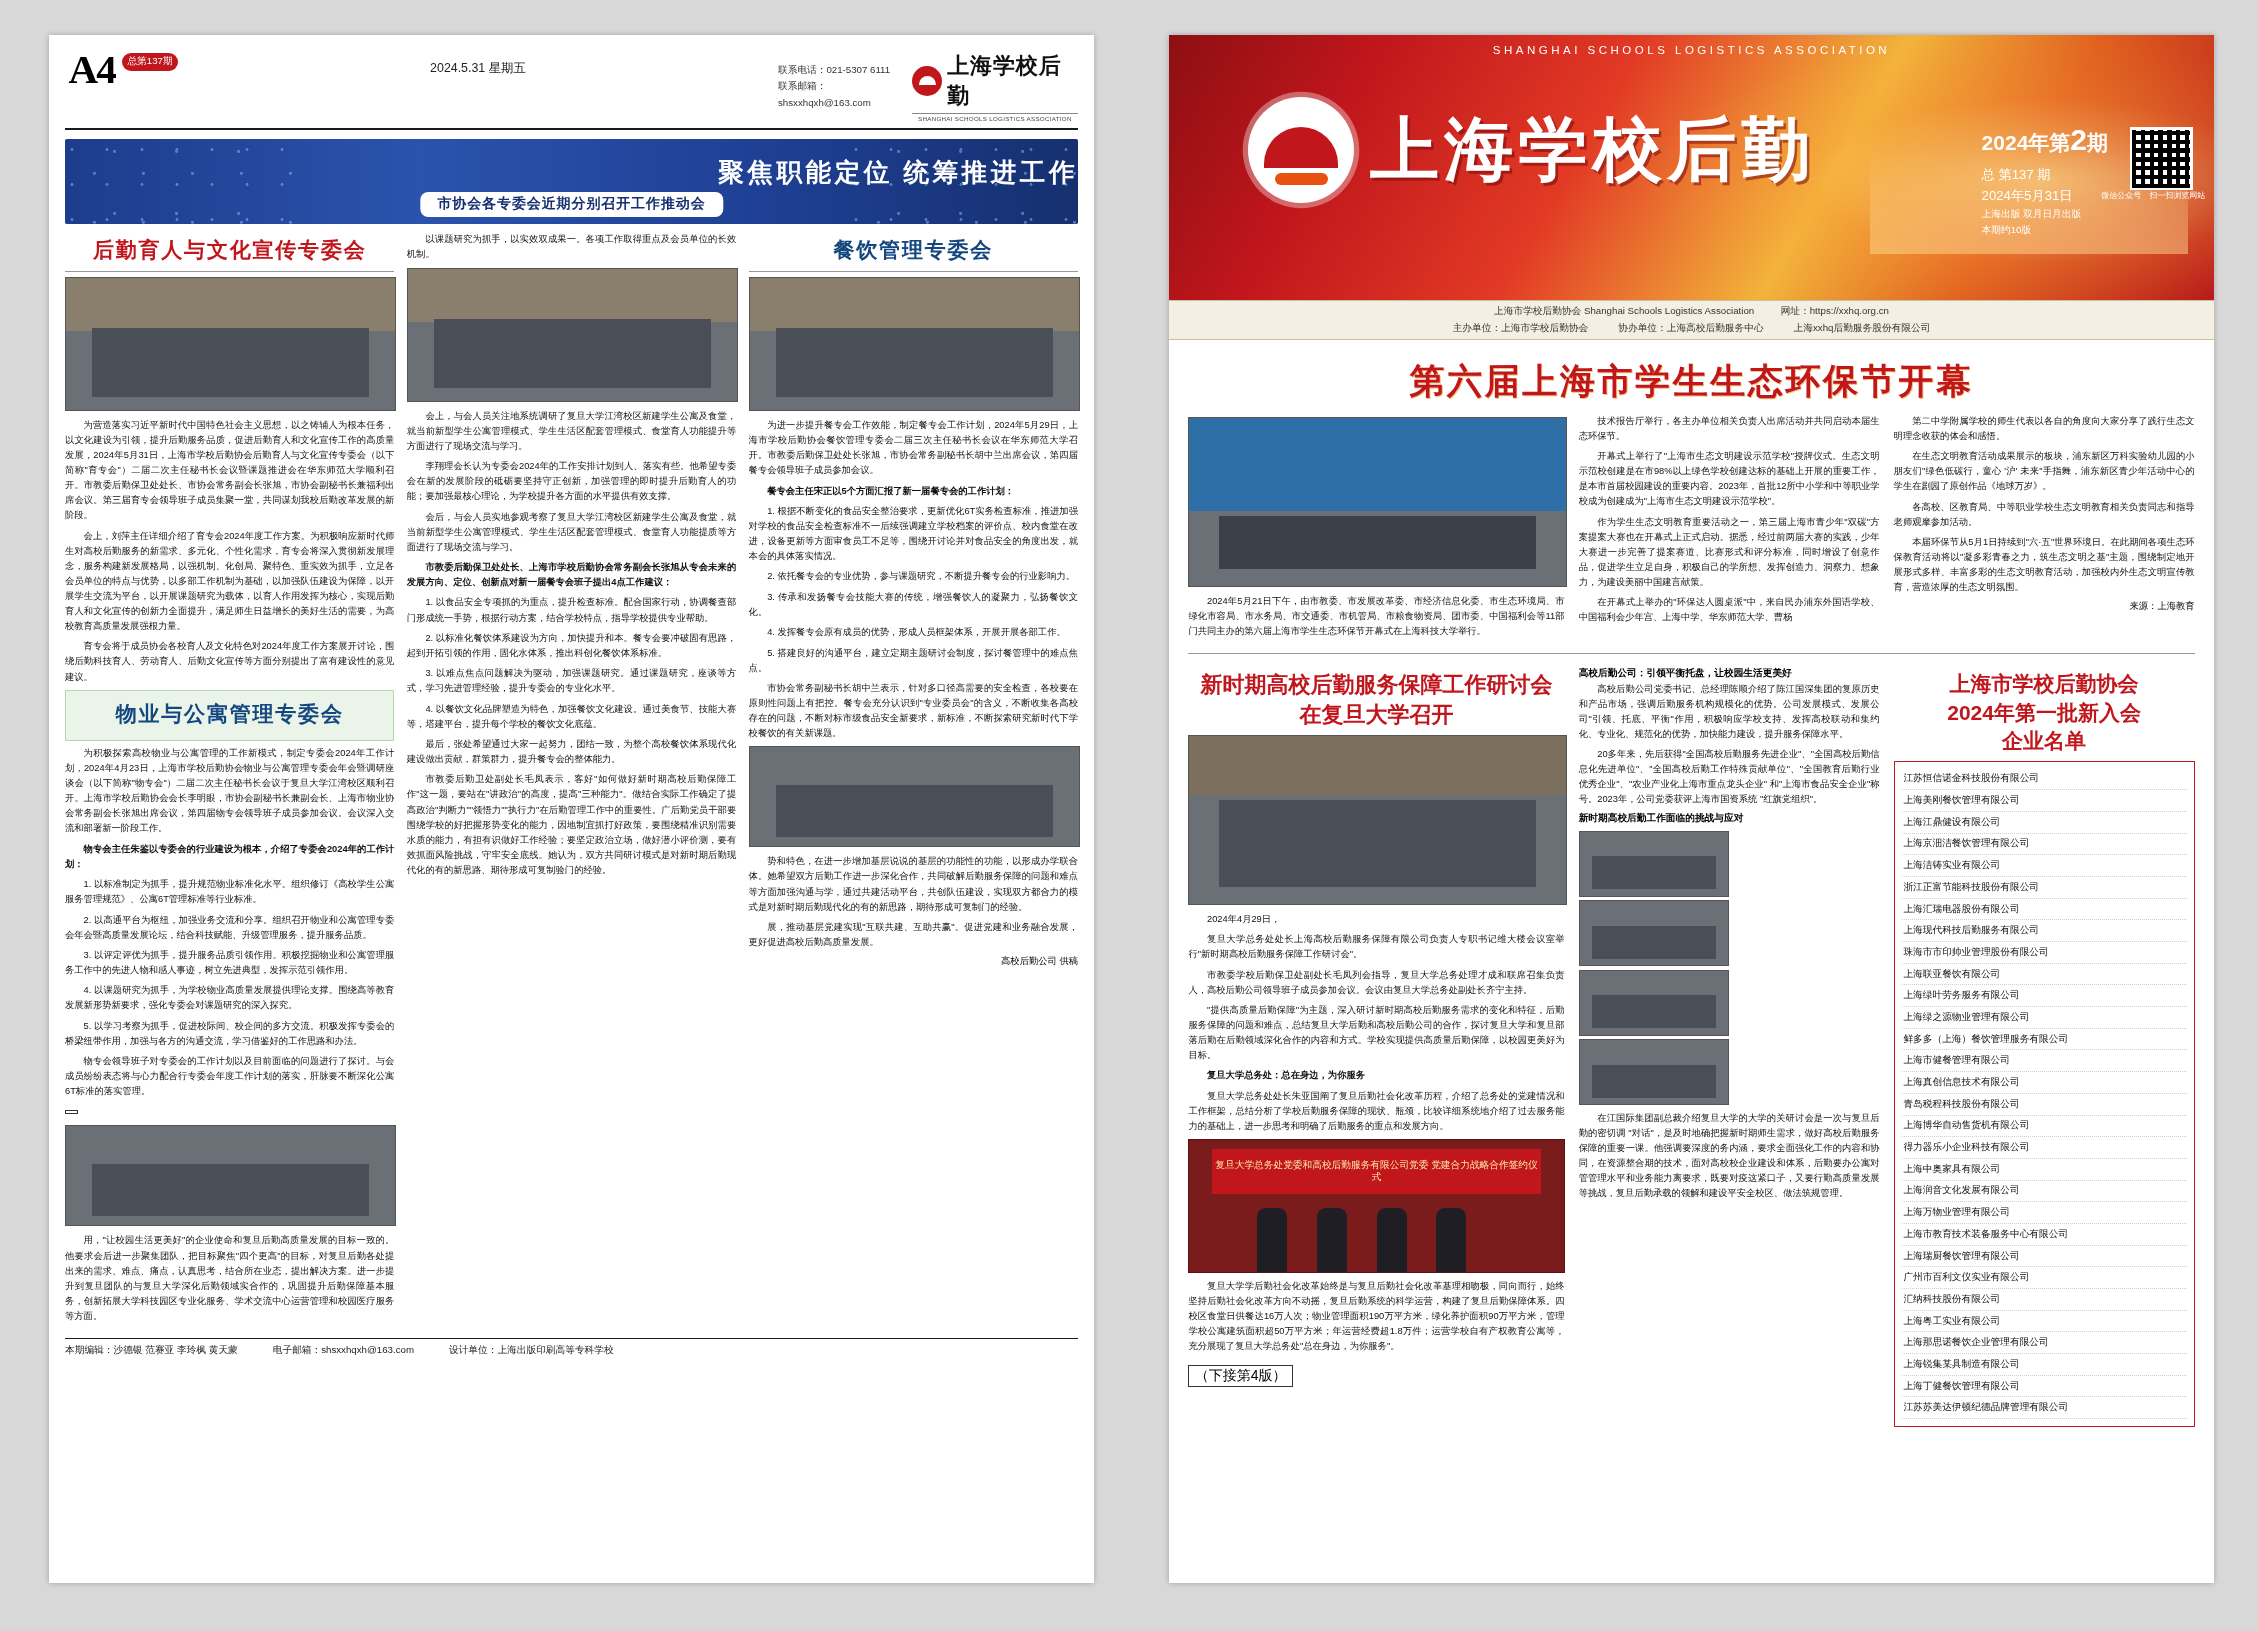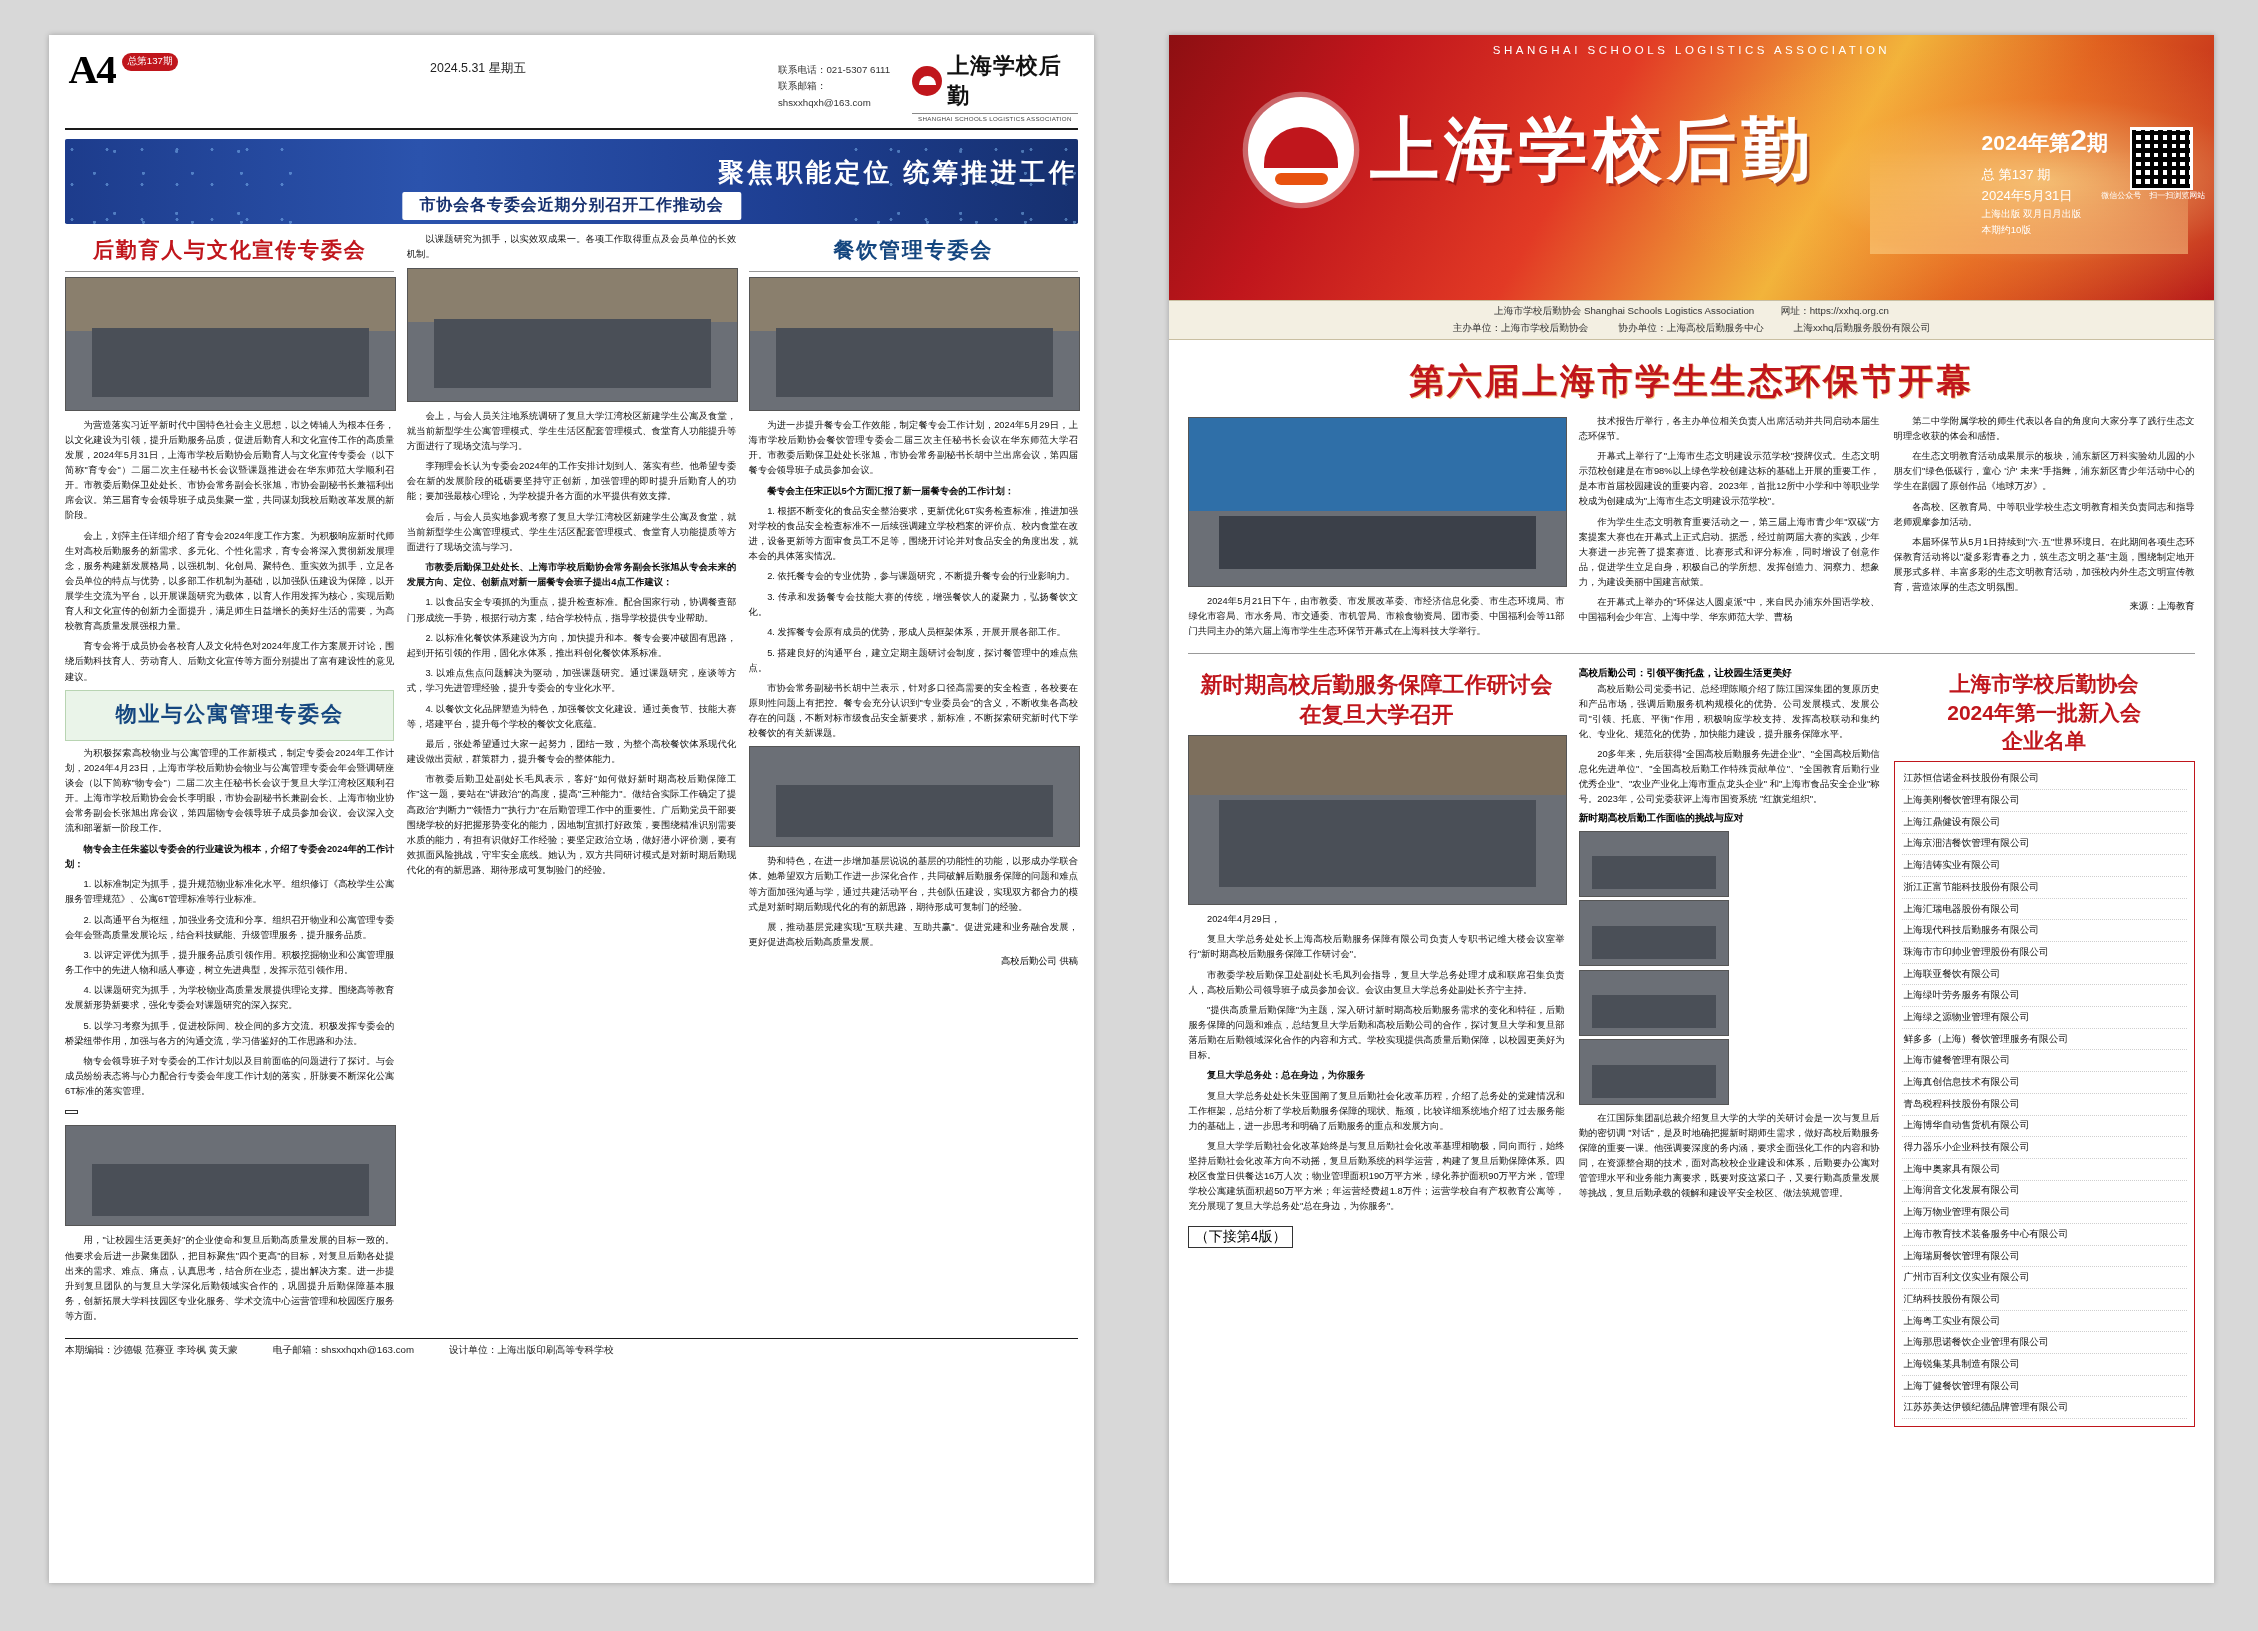--- a/index.html
+++ b/index.html
@@ -20,21 +20,21 @@
   .masthead-mini{width:185px;}
   .mm-logo{display:flex;align-items:center;gap:5.3px;border-bottom:0.9px solid #888;padding-bottom:1.8px;}
   .mm-circle{width:30px;height:30px;border-radius:50%;background:#c0161c;position:relative;flex:none;}
   .mm-circle:after{content:"";position:absolute;left:7px;top:10.6px;width:17.6px;height:8.8px;background:#fff;border-radius:8.8px 8.8px 0 0;}
   .mm-title{font-family:"Liberation Serif",serif;font-size:22px;font-weight:bold;color:#111;letter-spacing:0.9px;}
   .mm-en{font-size:6.2px;color:#444;text-align:center;letter-spacing:0.3px;margin-top:1.8px;}
 
   .banner{margin-top:8.8px;background:linear-gradient(90deg,#1d3c8c 0%,#2b53ad 35%,#1e3f93 70%,#16306f 100%);
           height:85px;position:relative;overflow:hidden;border-radius:1.8px;}
   .banner .b1{position:absolute;top:16px;width:100%;text-align:right;color:#fff;font-size:25.6px;font-weight:bold;letter-spacing:3.5px;}
-  .banner .b2{position:absolute;top:53px;left:50%;transform:translateX(-50%);background:#fff;color:#16306f;font-size:16px;font-weight:bold;padding:3.5px 17.6px;border-radius:2px;letter-spacing:0.9px;white-space:nowrap;}
+  .banner .b2{position:absolute;top:53px;left:50%;transform:translateX(-50%);background:#fff;color:#16306f;font-size:14px;font-weight:bold;padding:3.5px 17.6px;border-radius:8px;letter-spacing:0.9px;white-space:nowrap;}
   .banner .dots{position:absolute;right:0;top:0;bottom:0;width:229px;opacity:.45;
      background:radial-gradient(circle at 20% 30%,#8fc9ff 1.3px,transparent 1.8px),
                 radial-gradient(circle at 60% 70%,#8fc9ff 1.3px,transparent 1.8px),
                 radial-gradient(circle at 80% 20%,#8fc9ff 1.3px,transparent 1.8px);
      background-size:35px 35px,49px 49px,62px 62px;}
   .banner .dots.left{left:0;right:auto;}
 
   .cols3{display:flex;gap:12.4px;margin-top:8.8px;}
   .col{flex:1;}
   .sec-title{color:#c0161c;font-size:21px;font-weight:bold;text-align:center;letter-spacing:1.8px;margin:3.5px 0 7px;}
@@ -319,20 +319,27 @@
             <div class="tbl"></div>
           </div>
           <div class="body-txt" style="margin-top:5.3px">
             <p>2024年4月29日，</p>
             <p>复旦大学总务处处长上海高校后勤服务保障有限公司负责人专职书记维大楼会议室举行"新时期高校后勤服务保障工作研讨会"。</p>
             <p>市教委学校后勤保卫处副处长毛凤列会指导，复旦大学总务处理才成和联席召集负责人，高校后勤公司领导班子成员参加会议。会议由复旦大学总务处副处长齐宁主持。</p>
             <p>"提供高质量后勤保障"为主题，深入研讨新时期高校后勤服务需求的变化和特征，后勤服务保障的问题和难点，总结复旦大学后勤和高校后勤公司的合作，探讨复旦大学和复旦部落后勤在后勤领域深化合作的内容和方式。学校实现提供高质量后勤保障，以校园更美好为目标。</p>
             <p class="lead">复旦大学总务处：总在身边，为你服务</p>
             <p>复旦大学总务处处长朱亚国阐了复旦后勤社会化改革历程，介绍了总务处的党建情况和工作框架，总结分析了学校后勤服务保障的现状、瓶颈，比较详细系统地介绍了过去服务能力的基础上，进一步思考和明确了后勤服务的重点和发展方向。</p>
           </div>
+          <div class="ceremony">
+            <div class="bnr">复旦大学总务处党委和高校后勤服务有限公司党委 党建合力战略合作签约仪式</div>
+            <div class="fig" style="left:18%"></div>
+            <div class="fig" style="left:34%"></div>
+            <div class="fig" style="left:50%"></div>
+            <div class="fig" style="left:66%"></div>
+          </div>
           <div class="body-txt" style="margin-top:5.3px">
             <p>复旦大学学后勤社会化改革始终是与复旦后勤社会化改革基理相吻极，同向而行，始终坚持后勤社会化改革方向不动摇，复旦后勤系统的科学运营，构建了复旦后勤保障体系。四校区食堂日供餐达16万人次；物业管理面积190万平方米，绿化养护面积90万平方米，管理学校公寓建筑面积超50万平方米；年运营经费超1.8万件；运营学校自有产权教育公寓等，充分展现了复旦大学总务处"总在身边，为你服务"。</p>
             <p></p>
           </div>
           <div class="nextpage">（下接第4版）</div>
         </div>
 
         <div class="rc">
           <div class="subhead">高校后勤公司：引领平衡托盘，让校园生活更美好</div>
           <div class="body-txt">

